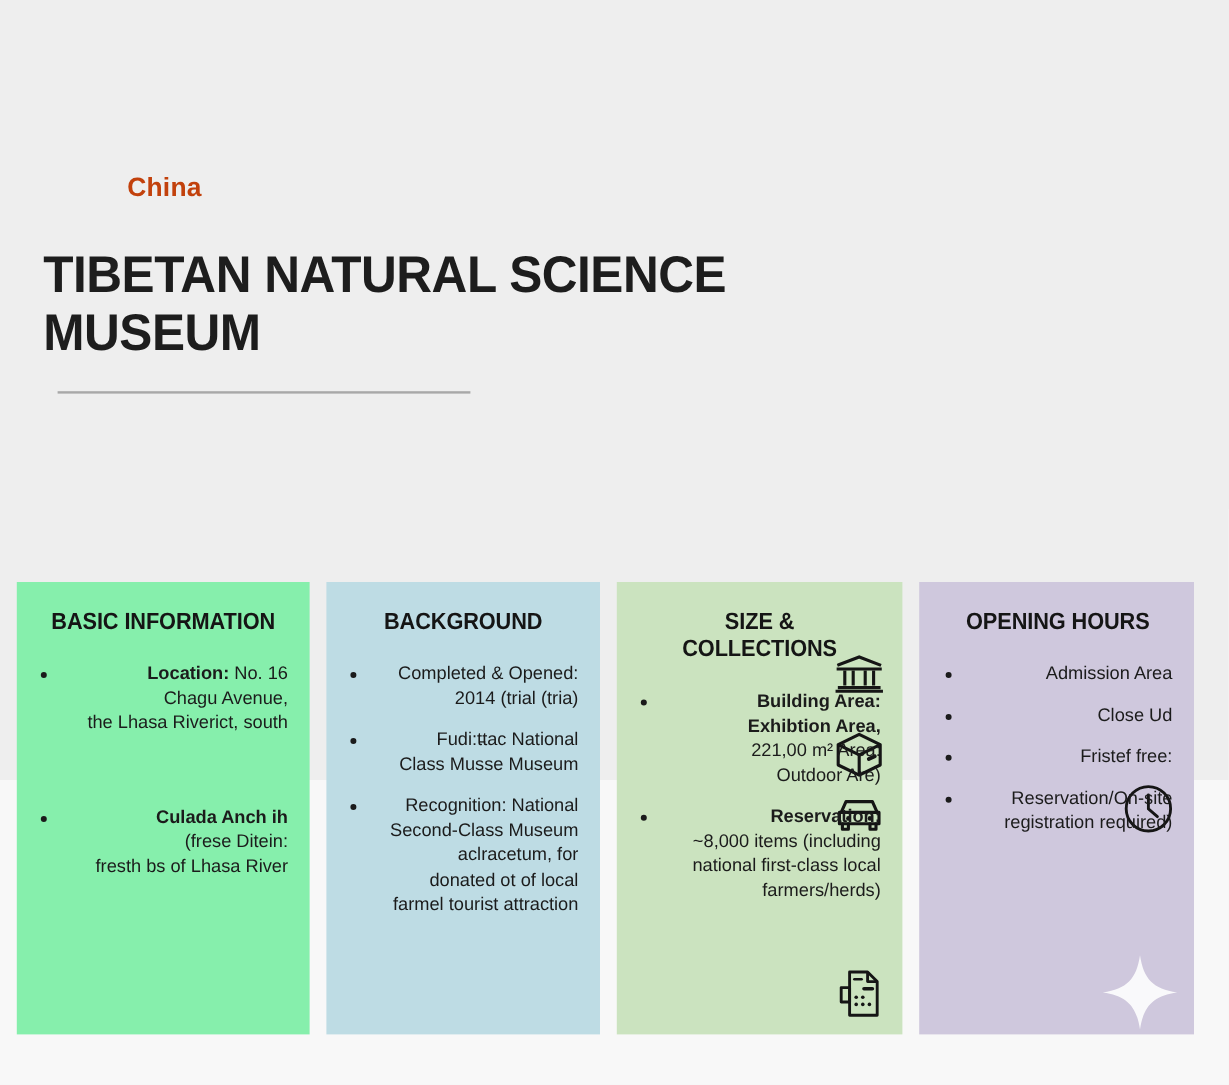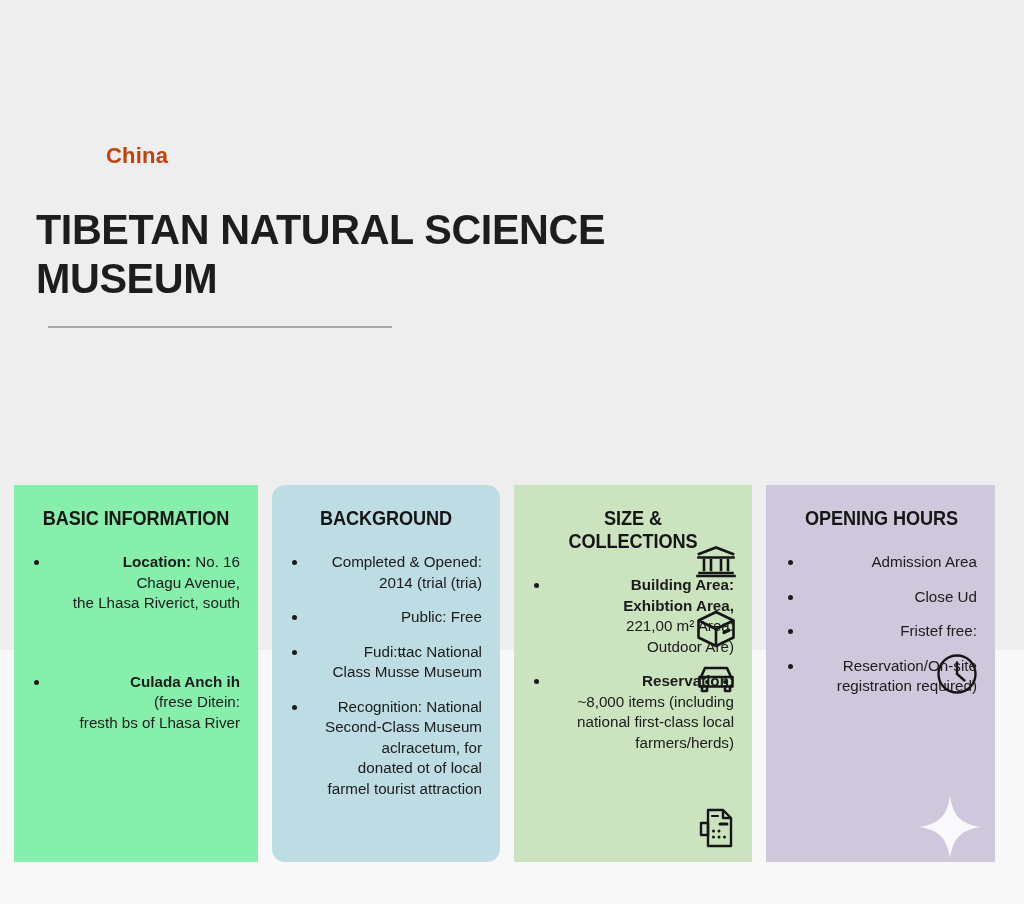--- a/index.html
+++ b/index.html
@@ -178,26 +178,25 @@
     <ul class="bullets">
       <li><b>Location:</b><span style="white-space: pre-line;"> No. 16
 Chagu Avenue,
 the Lhasa Riverict, south</span></li>
       <li><b>Culada Anch ih</b><span style="white-space: pre-line;">
 (frese Ditein:
 fresth bs of Lhasa River</span></li>
     </ul>
   </div>
 
-  <div class="card card-1" style="background: rgb(190, 220, 228); border-radius: 13px;">
+  <div class="card card-1" style="background: rgb(190, 220, 228);">
     <div class="card-title">BACKGROUND</div>
     <ul class="bullets">
       <li class="gap-med"><span style="white-space: pre-line;">Completed &amp; Opened:
 2014 (trial (tria)</span></li>
-      <li class="gap-med"><span>Public: Free</span></li>
       <li class="gap-lg"><span style="white-space: pre-line;">Fudi:t̵tac National
 Class Musse Museum</span></li>
       <li><span style="white-space: pre-line;">Recognition: National
 Second-Class Museum
 aclracetum, for
 donated ot of local
 farmel tourist attraction</span></li>
     </ul>
   </div>
 

